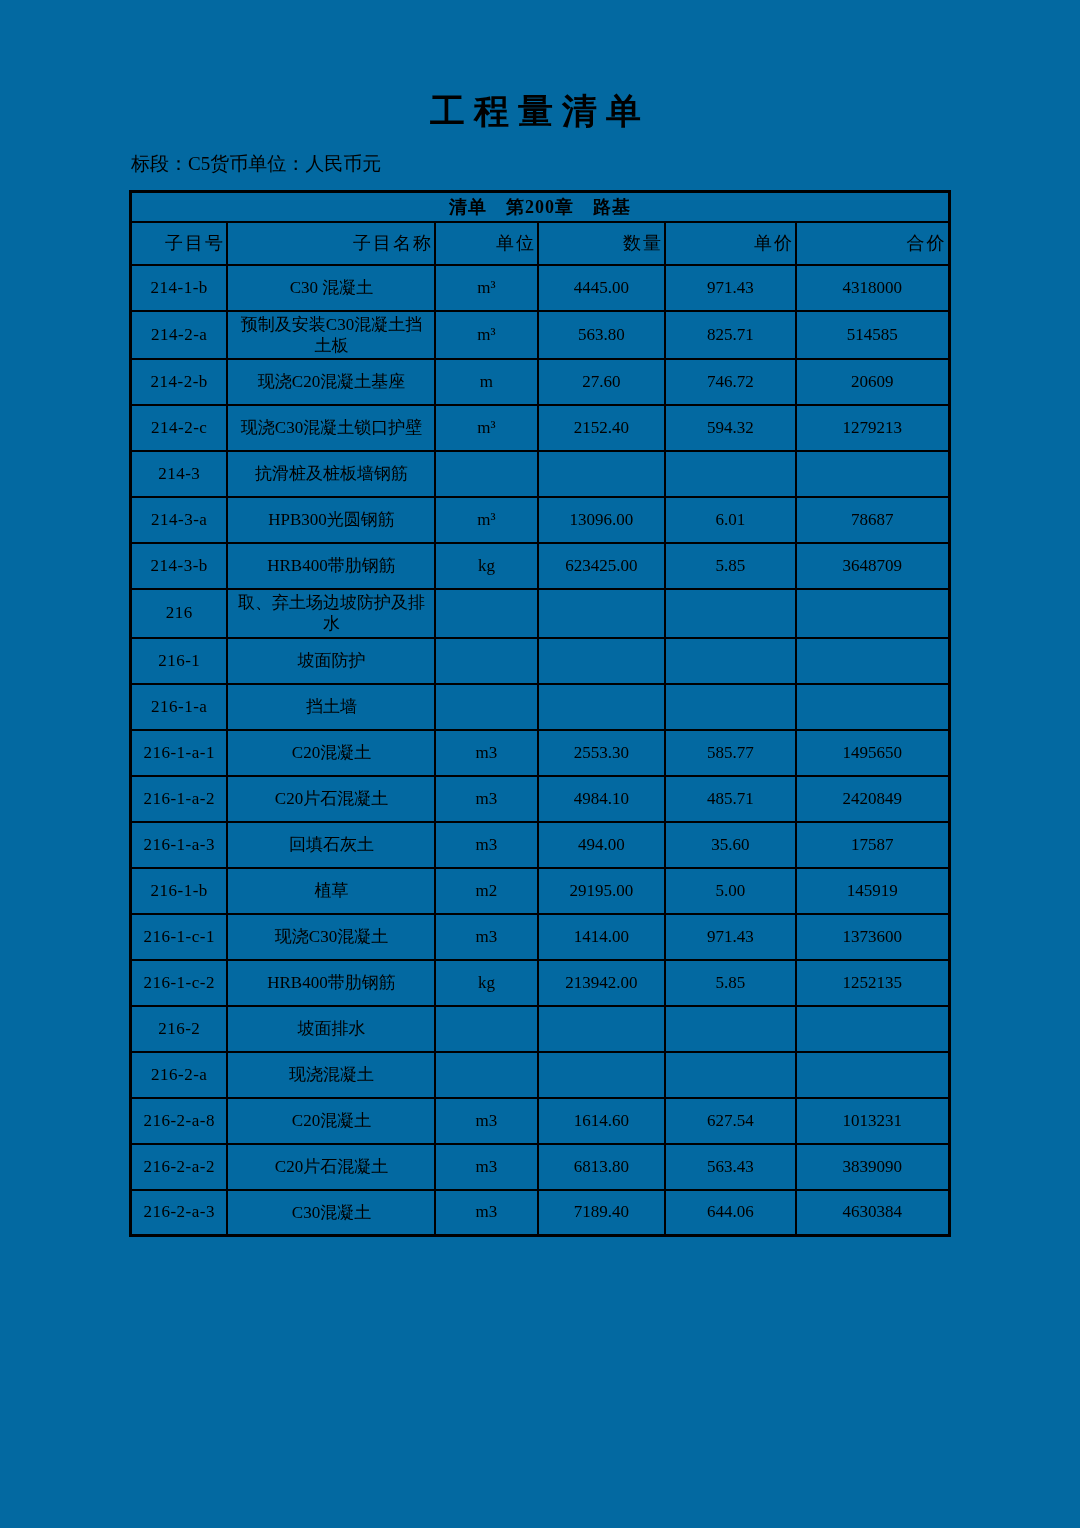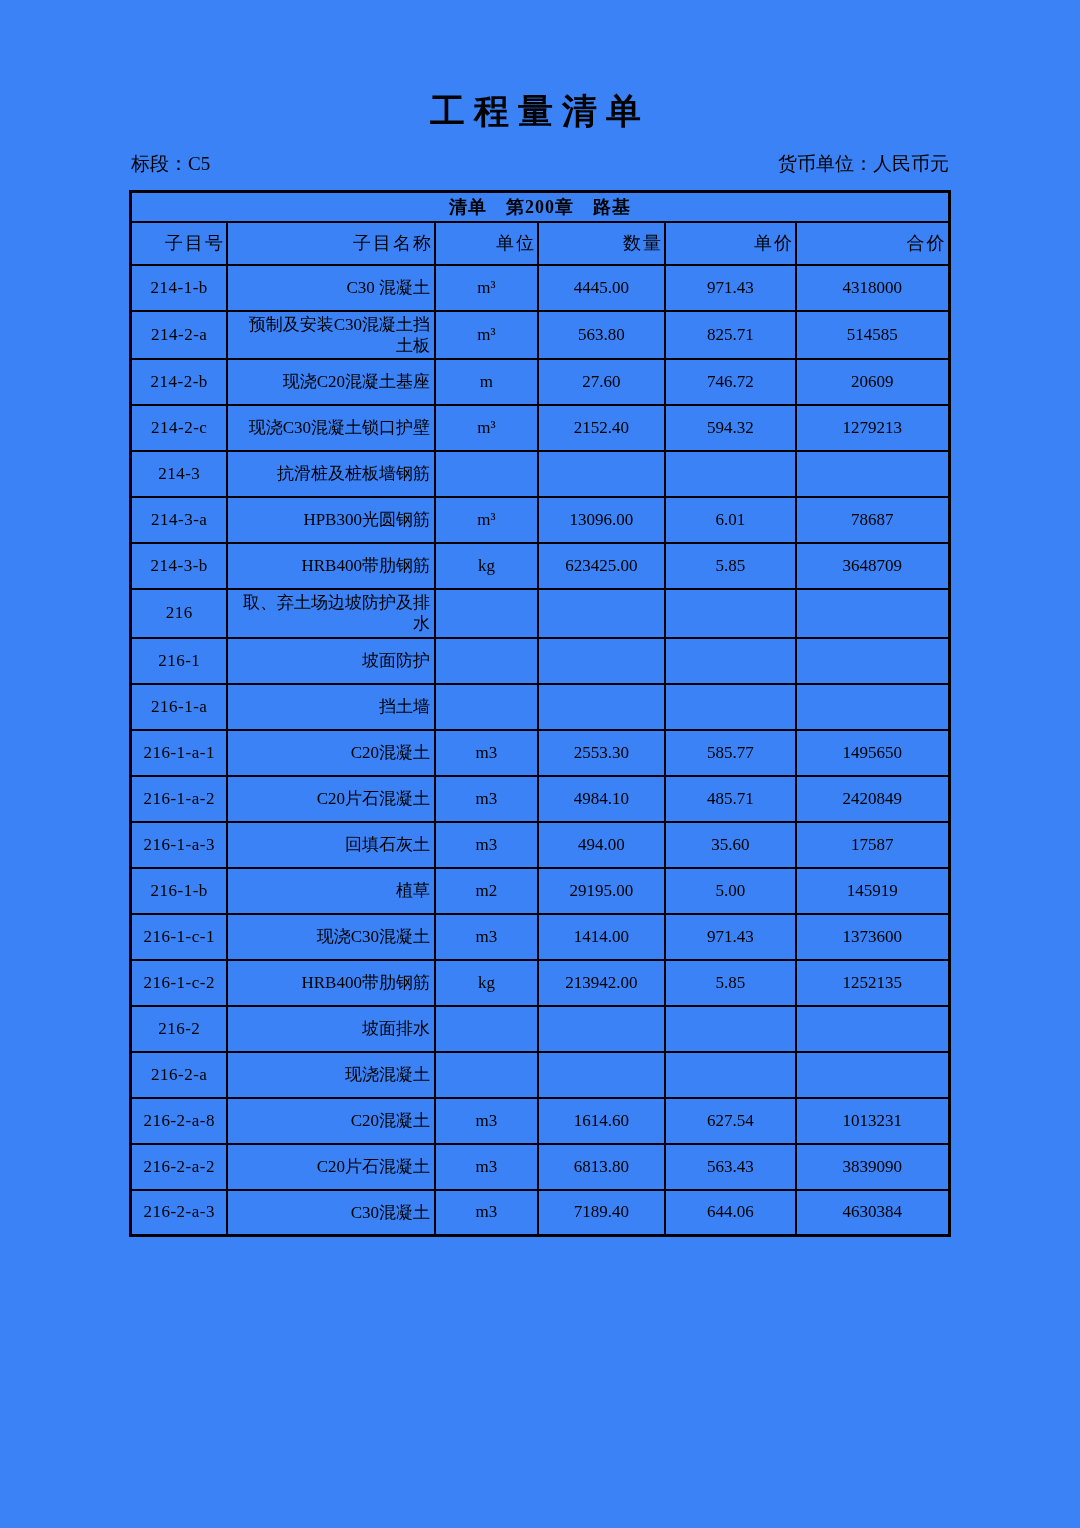--- a/index.html
+++ b/index.html
@@ -1,38 +1,37 @@
 <!DOCTYPE html>
 <html><head>
 <meta charset="utf-8">
 <style>
   html,body{margin:0;padding:0;background:#ffffff;}
   .page{
     position:relative;
     width:1080px;
     height:1528px;
-    background:#3b82f6;
+    background:#0369a1;
     color:#000;
     font-family:"Liberation Serif","DejaVu Serif",serif;
     overflow:hidden;
   }
   .title{
     margin:0;
     padding-top:88px;
     text-align:center;
     font-size:35px;
     font-weight:900;
     letter-spacing:9px;
     font-family:"DejaVu Serif","Liberation Serif",serif;
   }
   .meta{
     width:818px;
     margin:16px auto 10px auto;
     display:flex;
-    justify-content:space-between;
     align-items:baseline;
     font-size:19px;
   }
   table.boq{
     width:818px;
     margin:13px auto;
     border-collapse:collapse;
     table-layout:fixed;
     border:3px solid #000;
   }
@@ -55,21 +54,21 @@
     font-weight:400;
     text-align:right;
     letter-spacing:2px;
   }
   tbody td{
     height:46px;
     font-size:17px;
     text-align:center;
   }
   tbody td.c-name{
-    text-align:right;
+    text-align:center;
     padding:2px 4px 2px 5px;
     line-height:1.25;
   }
   tbody td.c-id{letter-spacing:0.5px;}
 </style>
 </head>
 <body>
 
 <div class="page">
 

